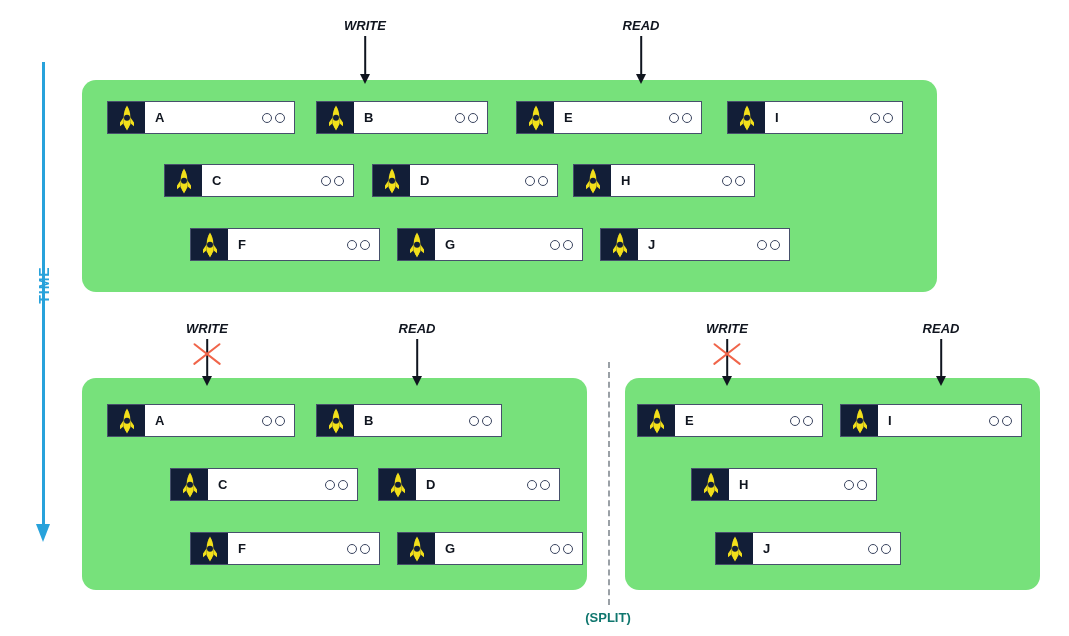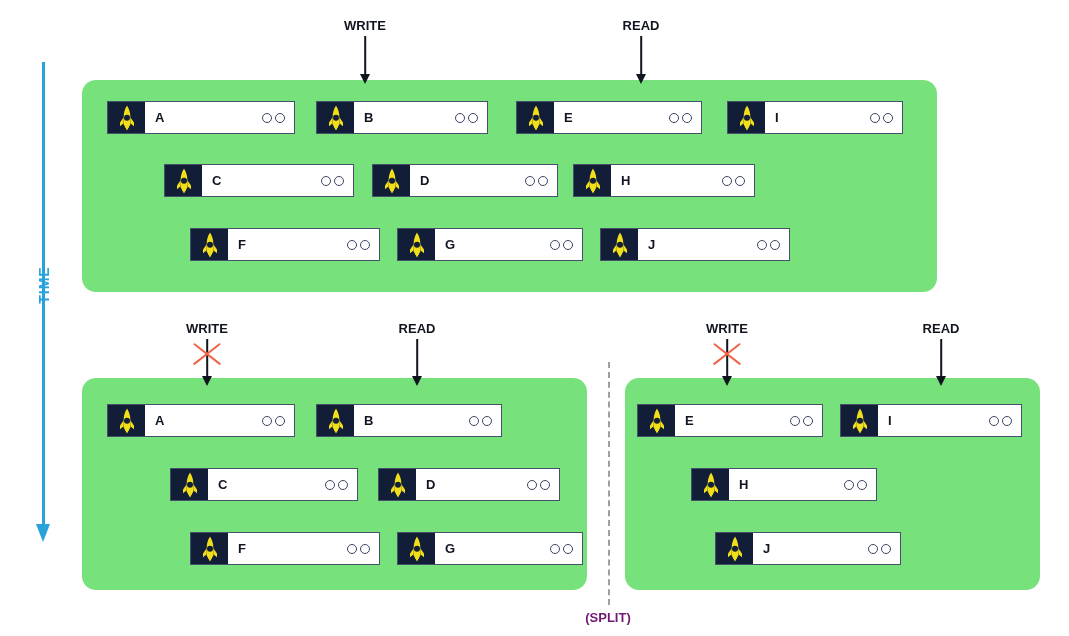--- a/index.html
+++ b/index.html
@@ -69,21 +69,21 @@
   }
   .card-dots{display:flex;gap:3px;align-items:center;}
   .dot{
     width:10px;height:10px;border-radius:50%;
     border:1.4px solid #3b4560;
     box-sizing:border-box;
     background:transparent;
   }
 
   
-  .op{position:absolute;}
+  .op{position:absolute;font-style:italic;}
   .op-label{
     position:absolute;
     font-size:13px;font-weight:bold;color:#10151f;
     white-space:nowrap;
     transform:translateX(-50%);
     line-height:1;
   }
   .op-line{
     position:absolute;
     width:1.6px;background:#10151f;
@@ -115,21 +115,21 @@
   .split-line{
     position:absolute;
     left:608px;top:362px;
     width:0;height:243px;
     border-left:2px dashed #9aa0a6;
   }
   .split-label{
     position:absolute;
     left:608px;top:610px;
     transform:translateX(-50%);
-    font-size:13px;font-weight:bold;color:#701a75;
+    font-size:13px;font-weight:bold;color:#0f766e;
     white-space:nowrap;
   }
 </style>
 </head>
 <body>
 
 <div class="stage">
 
   <div class="time-axis">
     <div class="time-line"></div>

